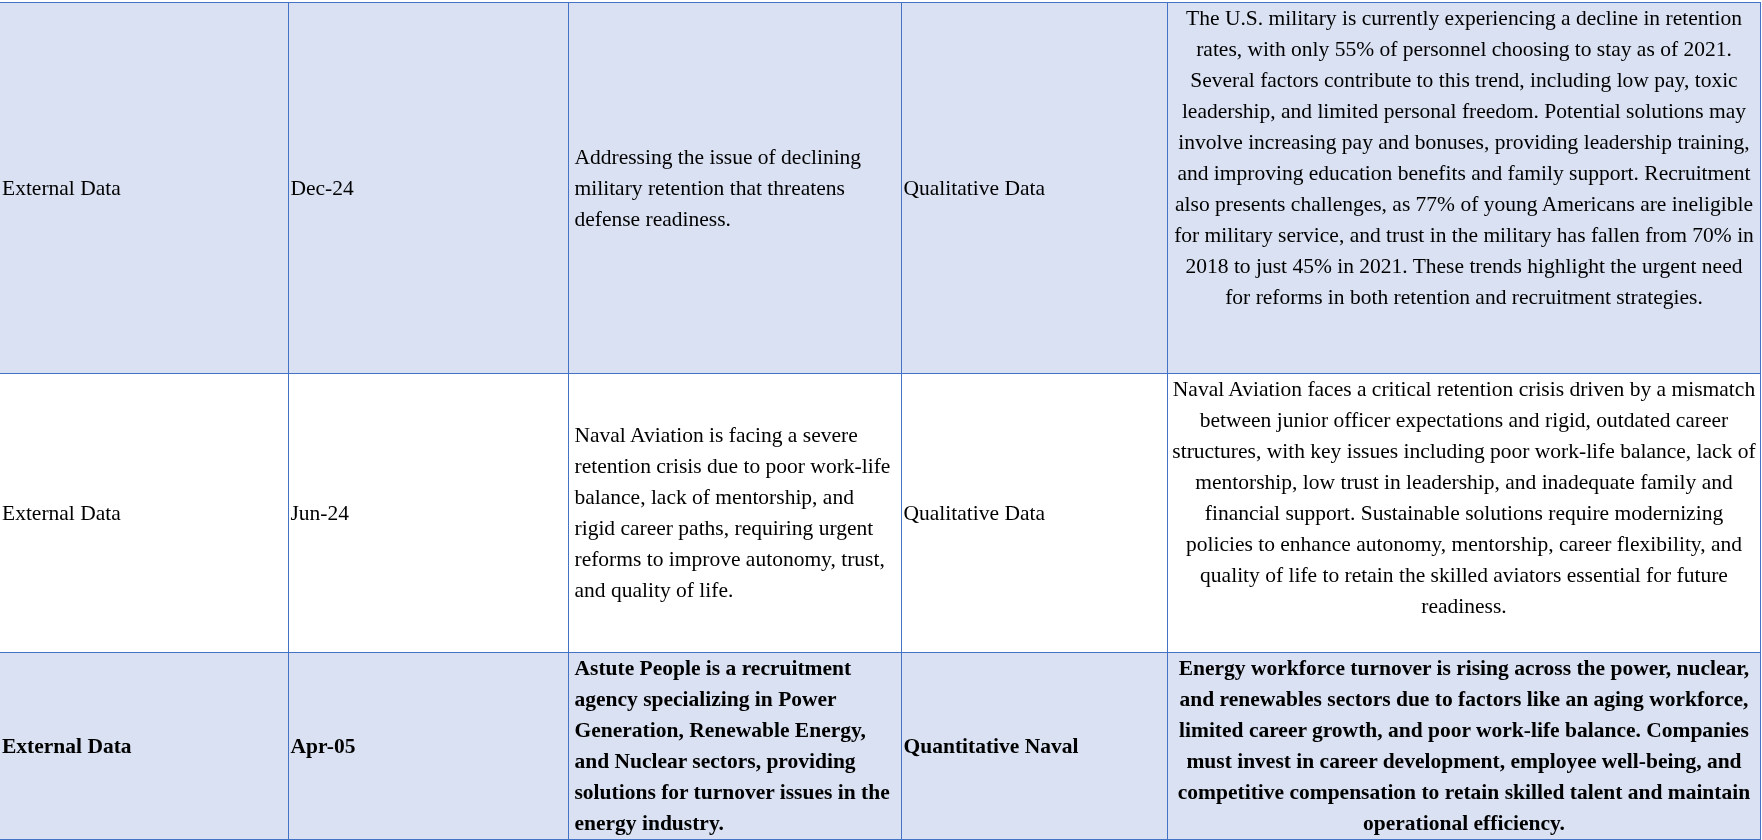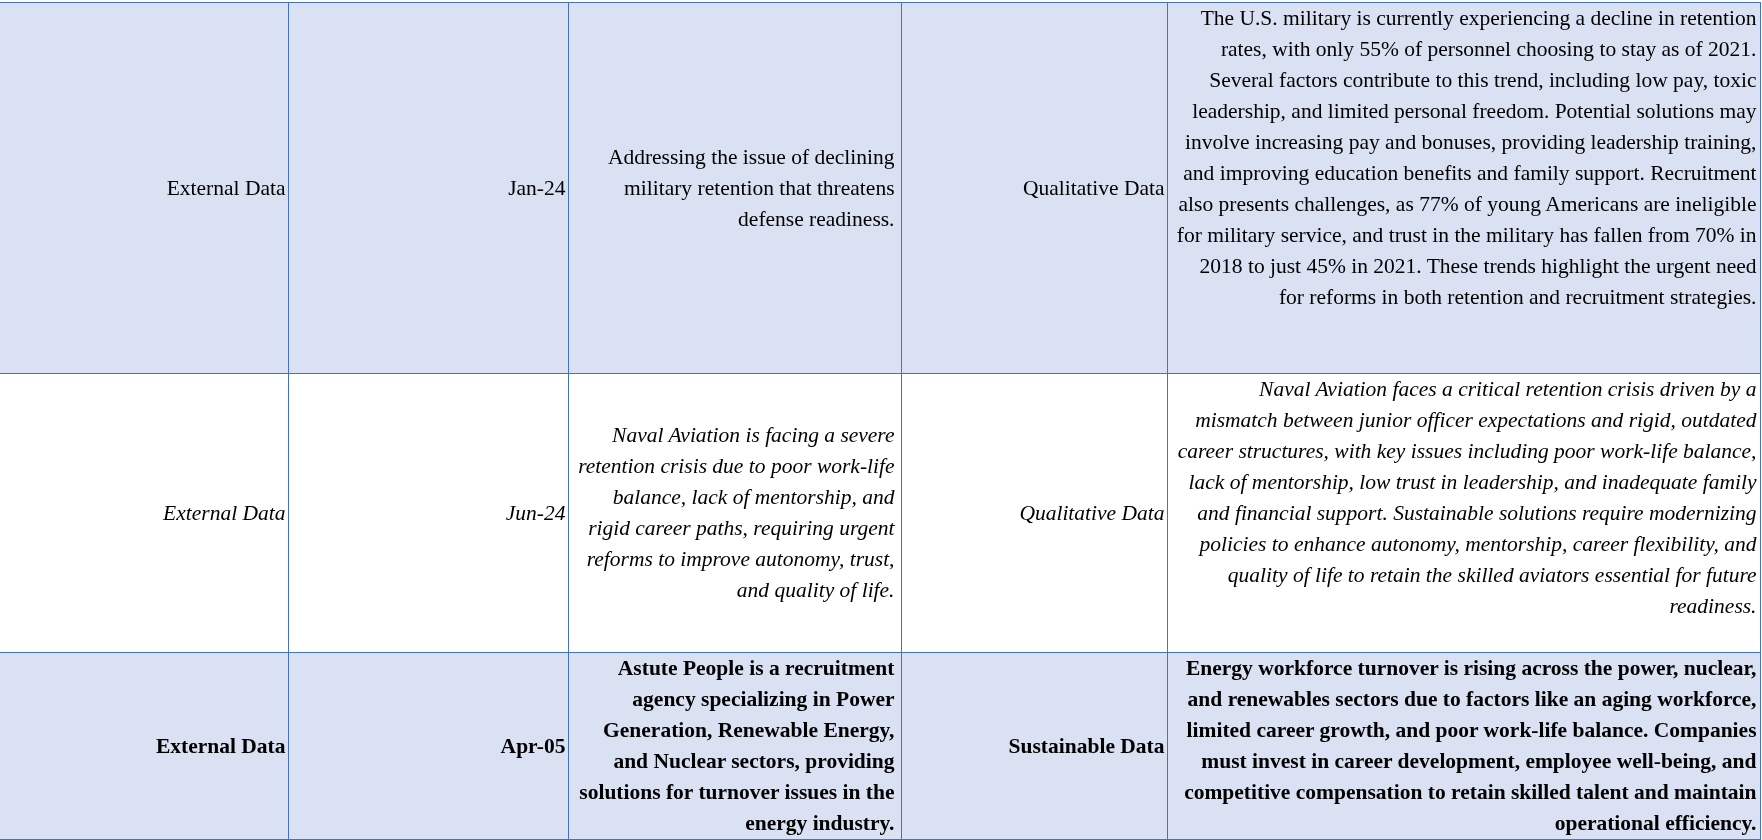--- a/index.html
+++ b/index.html
@@ -22,35 +22,34 @@
       width: 1760px;
       border-collapse: collapse;
       table-layout: fixed;
     }
     .sheet td {
       border: 1px solid #4472C4;
       font-size: 21.5px;
       line-height: 31px;
       padding: 0 2px;
       vertical-align: middle;
-      text-align: right;
+      text-align: left;
       overflow: hidden;
     }
     .sheet td:first-child {
       border-left: none;
     }
     .sheet tr.band td {
       background: #D9E1F2;
     }
     .sheet tr.plain td {
       background: #FFFFFF;
-      font-style: italic;
     }
     .sheet td.summary {
-      text-align: right;
+      text-align: center;
       vertical-align: top;
       padding: 0 3px 0 4px;
     }
     .sheet td.desc {
       padding: 0 6px;
     }
     .row1 td { height: 370px; }
     .row2 td { height: 278px; }
     .row3 td { height: 184px; font-weight: bold; }
   </style>
@@ -61,33 +60,33 @@
   <colgroup>
     <col style="width:288px">
     <col style="width:280px">
     <col style="width:333px">
     <col style="width:266px">
     <col style="width:593px">
   </colgroup>
   <tbody>
     <tr class="band row1">
       <td>External Data</td>
-      <td>Jan-24</td>
+      <td>Dec-24</td>
       <td class="desc">Addressing the issue of declining military retention that threatens defense readiness.</td>
       <td>Qualitative Data</td>
       <td class="summary">The U.S. military is currently experiencing a decline in retention rates, with only 55% of personnel choosing to stay as of 2021. Several factors contribute to this trend, including low pay, toxic leadership, and limited personal freedom. Potential solutions may involve increasing pay and bonuses, providing leadership training, and improving education benefits and family support. Recruitment also presents challenges, as 77% of young Americans are ineligible for military service, and trust in the military has fallen from 70% in 2018 to just 45% in 2021. These trends highlight the urgent need for reforms in both retention and recruitment strategies.</td>
     </tr>
     <tr class="plain row2">
       <td>External Data</td>
       <td>Jun-24</td>
       <td class="desc">Naval Aviation is facing a severe retention crisis due to poor work-life balance, lack of mentorship, and rigid career paths, requiring urgent reforms to improve autonomy, trust, and quality of life.</td>
       <td>Qualitative Data</td>
       <td class="summary">Naval Aviation faces a critical retention crisis driven by a mismatch between junior officer expectations and rigid, outdated career structures, with key issues including poor work-life balance, lack of mentorship, low trust in leadership, and inadequate family and financial support. Sustainable solutions require modernizing policies to enhance autonomy, mentorship, career flexibility, and quality of life to retain the skilled aviators essential for future readiness.</td>
     </tr>
     <tr class="band row3">
       <td>External Data</td>
       <td>Apr-05</td>
       <td class="desc">Astute People is a recruitment agency specializing in Power Generation, Renewable Energy, and Nuclear sectors, providing solutions for turnover issues in the energy industry.</td>
-      <td>Sustainable Data</td>
+      <td>Quantitative Naval</td>
       <td class="summary">Energy workforce turnover is rising across the power, nuclear, and renewables sectors due to factors like an aging workforce, limited career growth, and poor work-life balance. Companies must invest in career development, employee well-being, and competitive compensation to retain skilled talent and maintain operational efficiency.</td>
     </tr>
   </tbody>
 </table>
 
 </body></html>

